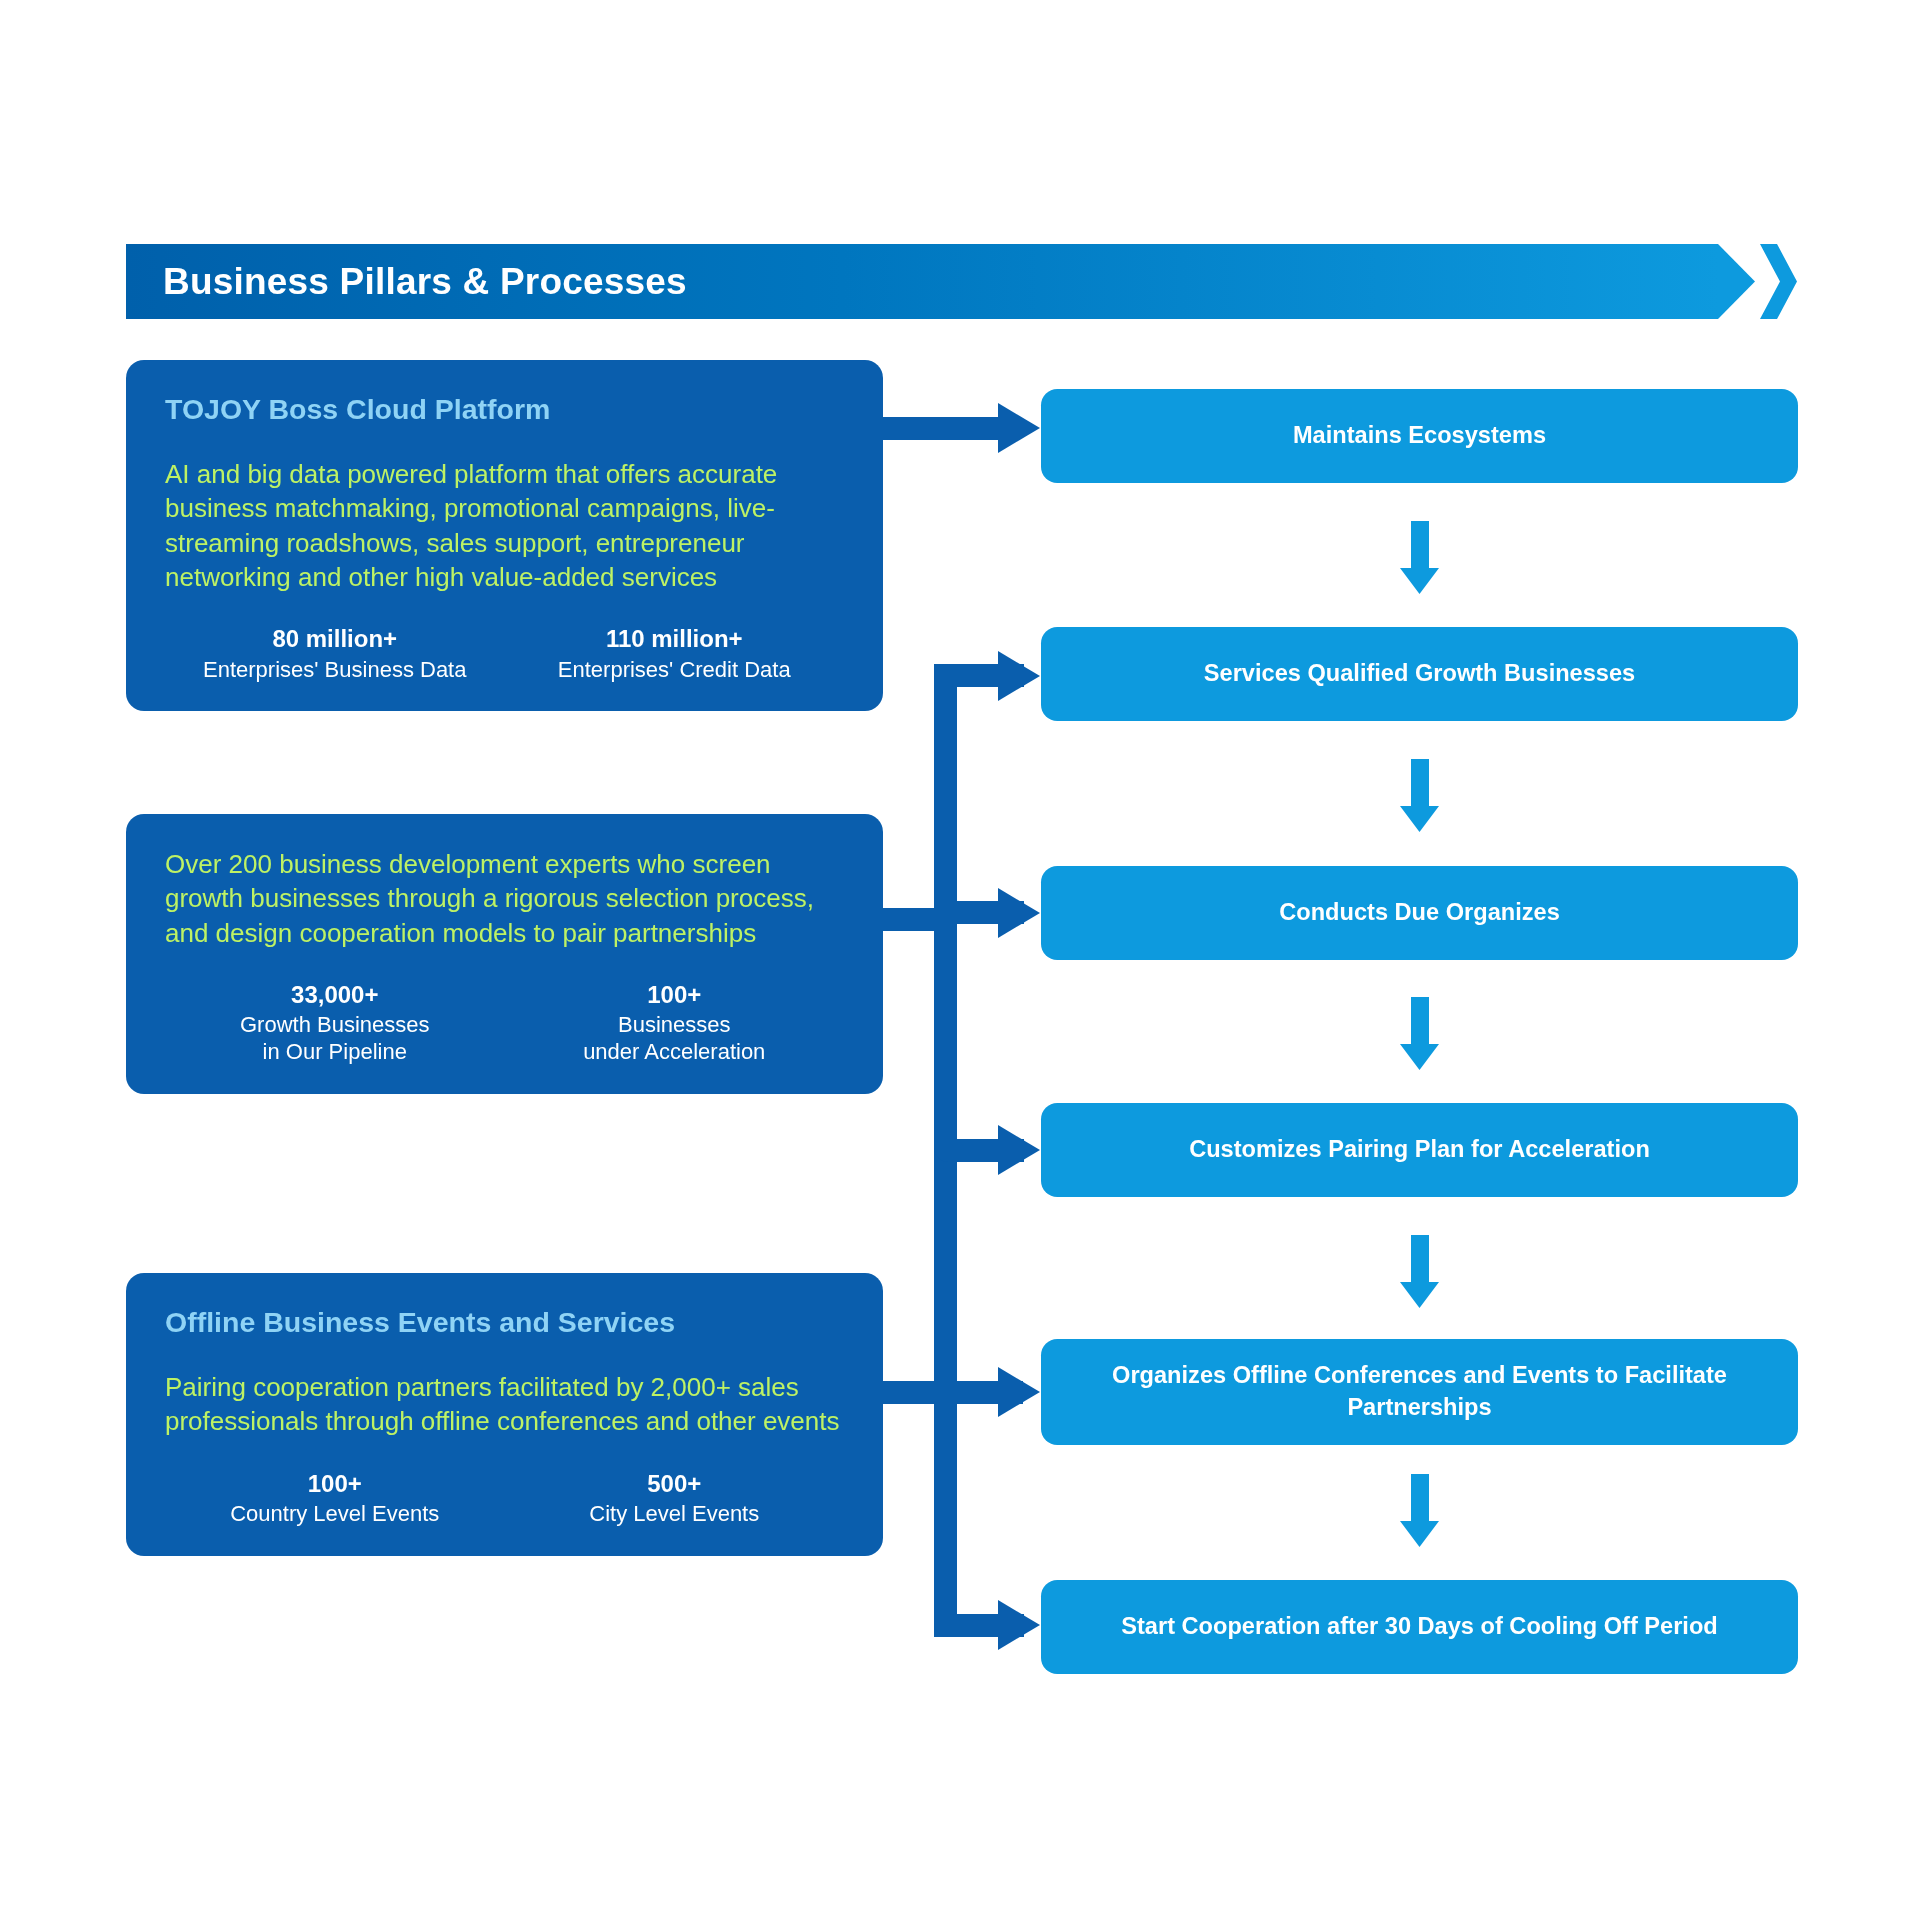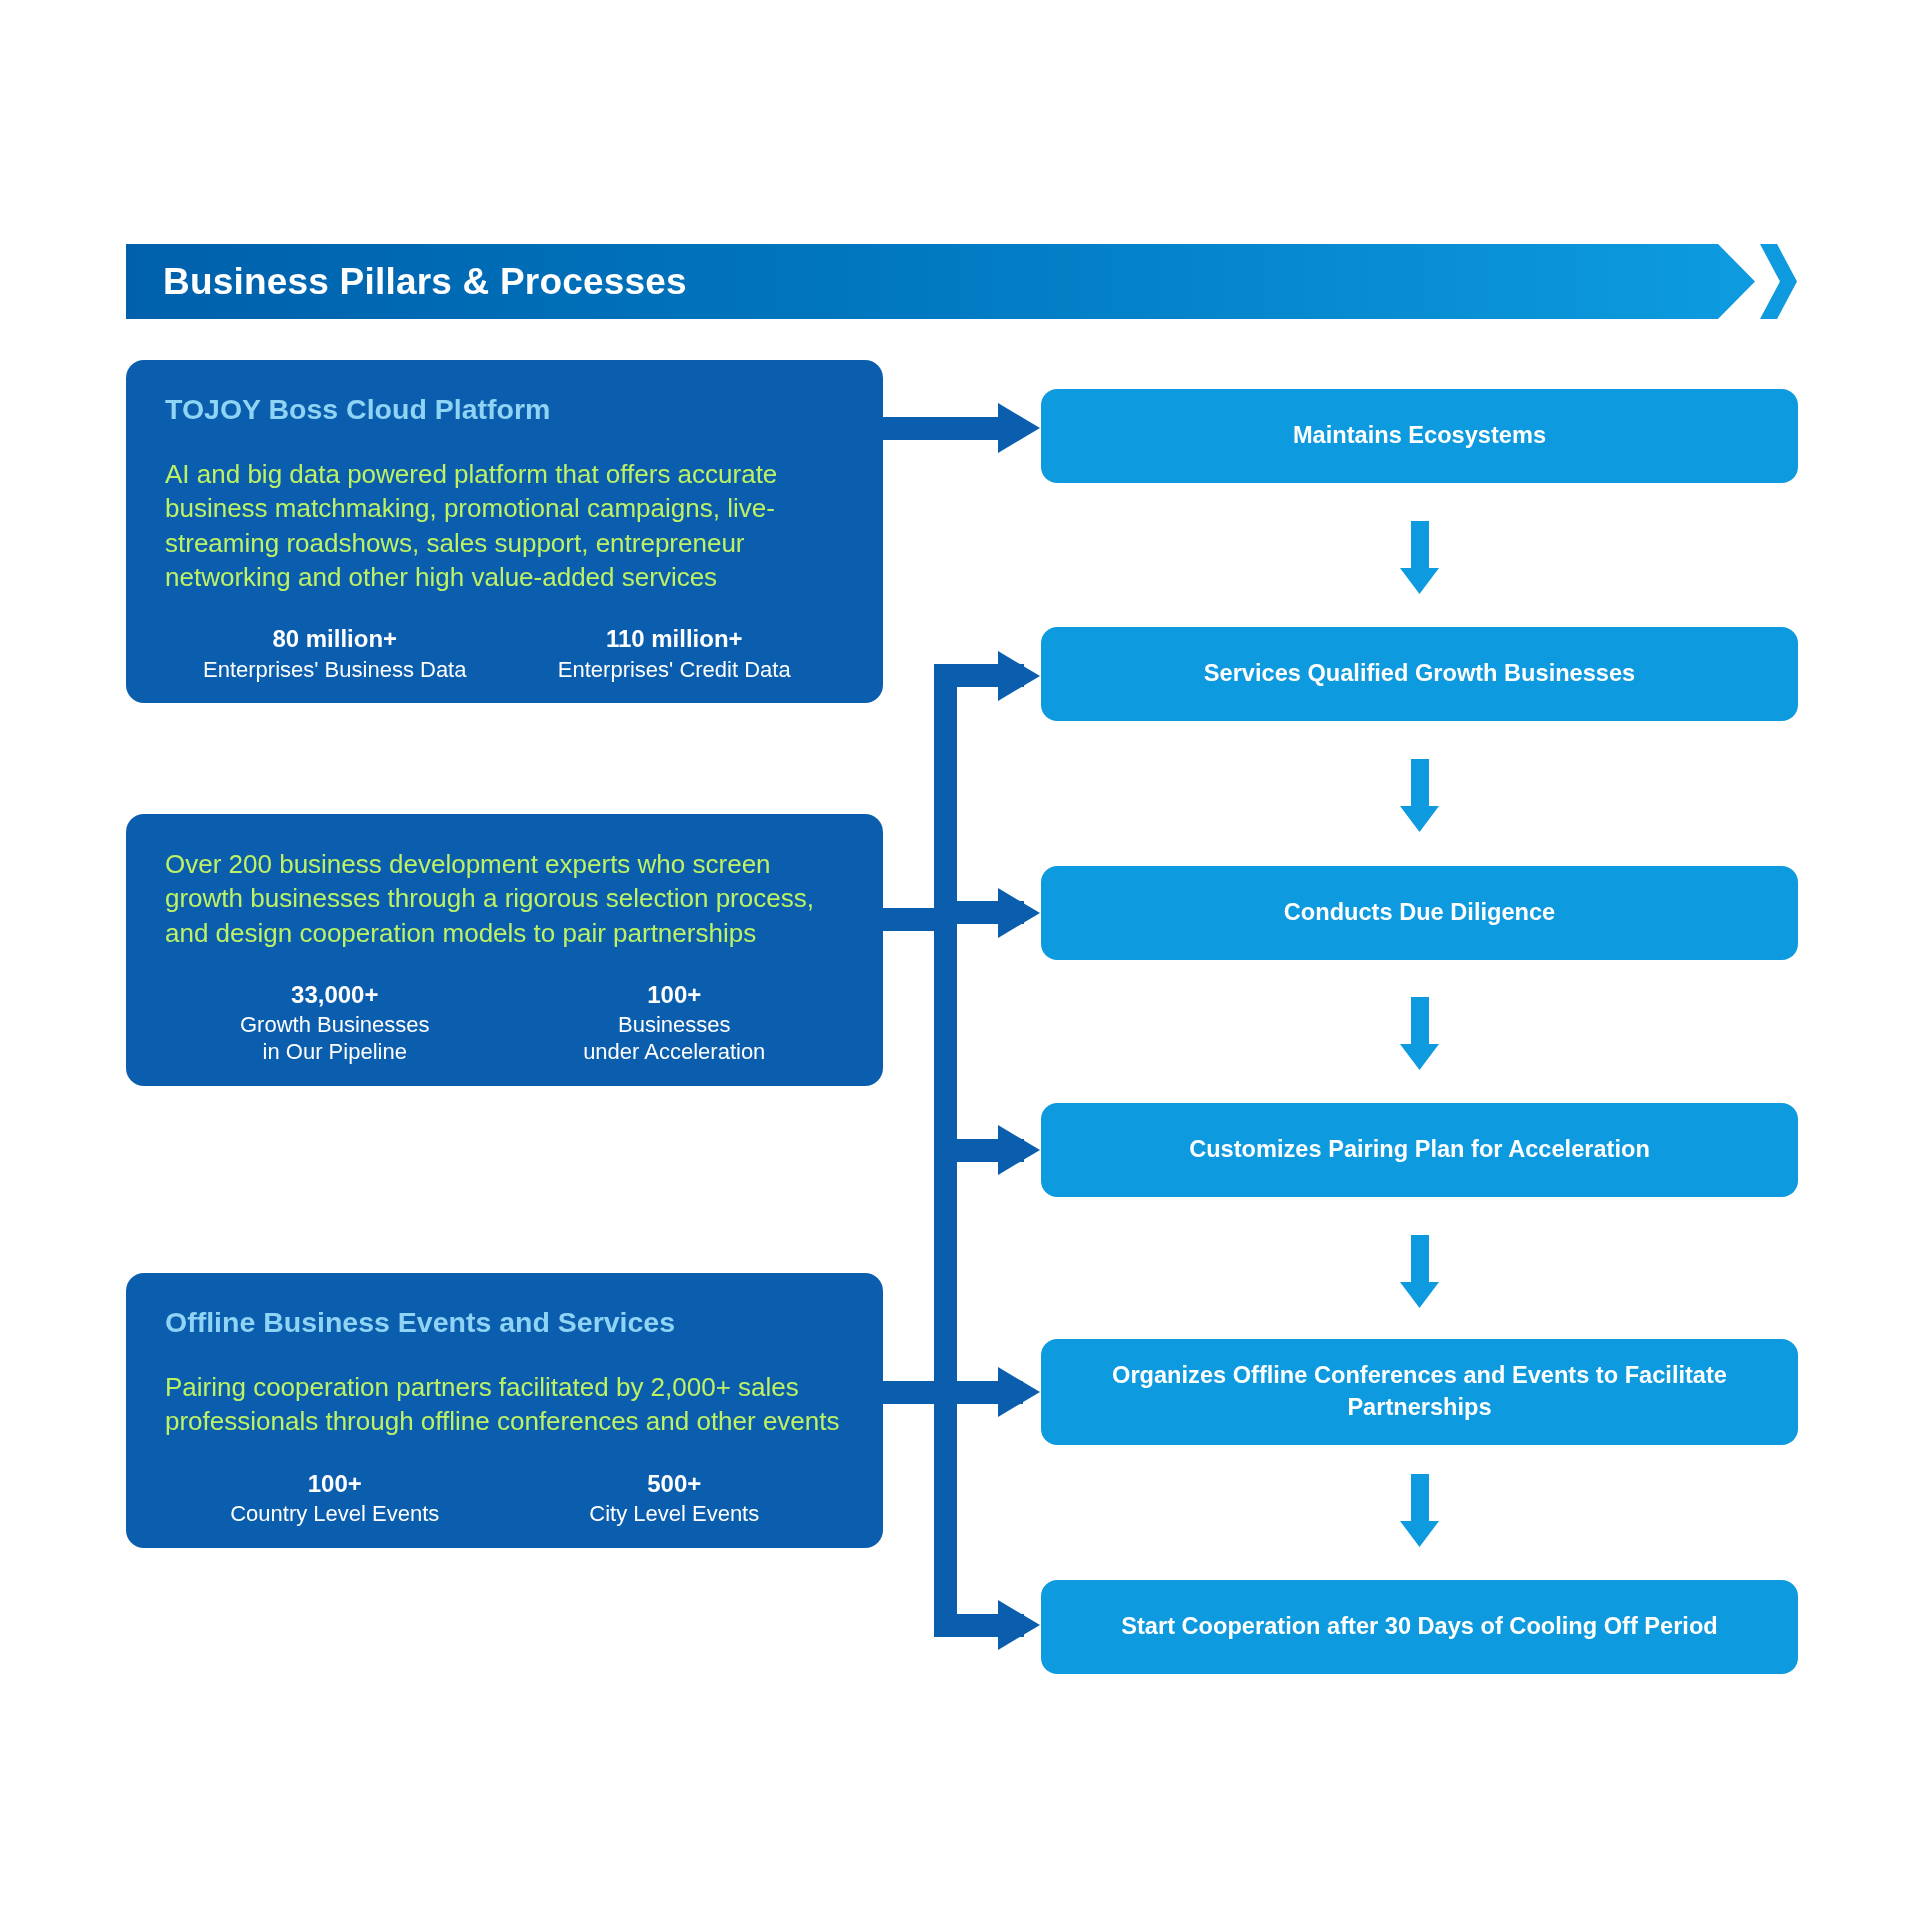--- a/index.html
+++ b/index.html
@@ -40,21 +40,21 @@
   }
 
   
   .pillar {
     position:absolute;
     left:126px;
     width:757px;
     background:#0a5ead;
     border-radius:18px;
     color:#ffffff;
-    padding:33px 39px 20px 39px;
+    padding:33px 39px 28px 39px;
   }
   .pillar-title {
     color:#8fd3f5;
     font-size:28.5px;
     font-weight:bold;
     margin-bottom:31px;
     white-space:nowrap;
   }
   .pillar-desc {
     font-size:26px;
@@ -185,21 +185,21 @@
     </div>
   </div>
 
   <div class="pbox" id="pbox-1">
     <span>Maintains Ecosystems</span>
   </div>
   <div class="pbox" id="pbox-2">
     <span>Services Qualified Growth Businesses</span>
   </div>
   <div class="pbox" id="pbox-3">
-    <span>Conducts Due Diligence</span>
+    <span>Conducts Due Organizes</span>
   </div>
   <div class="pbox" id="pbox-4">
     <span>Customizes Pairing Plan for Acceleration</span>
   </div>
   <div class="pbox" id="pbox-5">
     <span>Organizes Offline Conferences and Events to Facilitate Partnerships</span>
   </div>
   <div class="pbox" id="pbox-6">
     <span>Start Cooperation after 30 Days of Cooling Off Period</span>
   </div>

